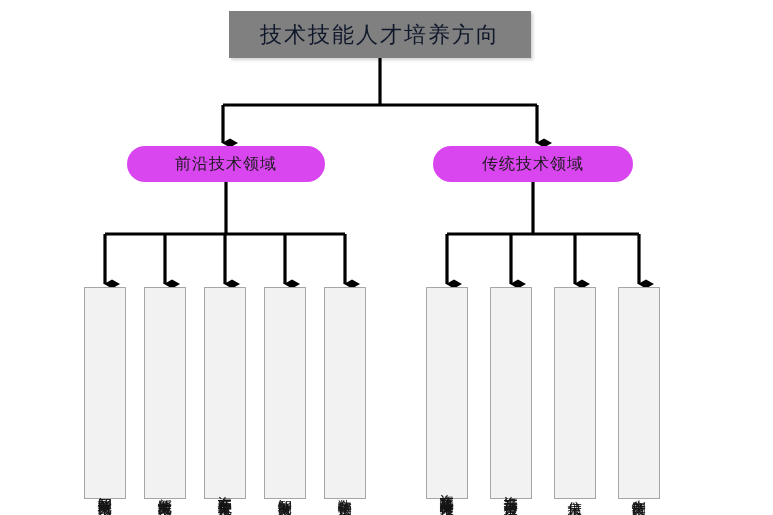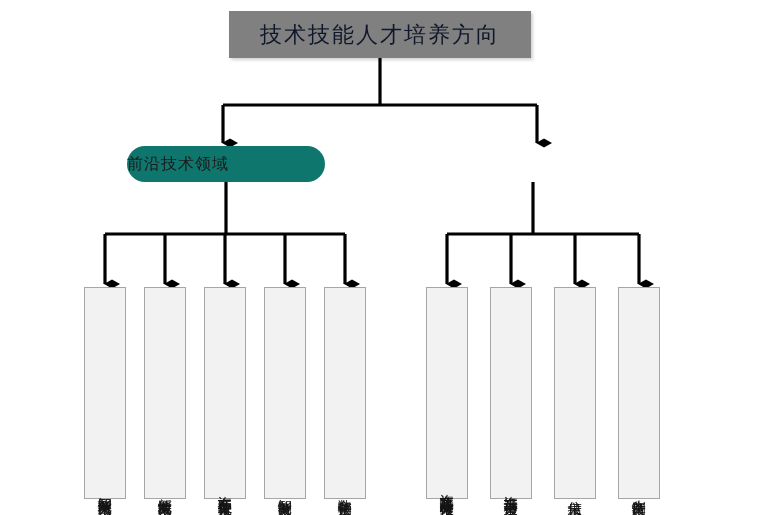--- a/index.html
+++ b/index.html
@@ -28,23 +28,23 @@
     font-size:22px;
     letter-spacing:2px;
     white-space:nowrap;
     font-family:"DejaVu Sans","Liberation Sans",sans-serif;
   }
 
   
   .pill{
     position:absolute;
     top:146px;height:36px;
-    background:#0f766e;
+    background:#d946ef;
     border-radius:18px;
-    display:flex;align-items:center;justify-content:flex-start;
+    display:flex;align-items:center;justify-content:center;
     box-sizing:border-box;
   }
   .pill .label{
     color:#1a1a1a;
     font-size:16px;
     letter-spacing:1px;
     white-space:nowrap;
     font-family:"DejaVu Sans","Liberation Sans",sans-serif;
   }
   .pill.left{left:127px;width:198px;}
@@ -110,20 +110,23 @@
     </g>
   </svg>
 
   <div class="root-node">
     <span class="label">技术技能人才培养方向</span>
   </div>
 
   <div class="pill left">
     <span class="label">前沿技术领域</span>
   </div>
+  <div class="pill right">
+    <span class="label">传统技术领域</span>
+  </div>
 
   <div class="leaf" style="left:84px;">
     <span class="vlabel">智能网联汽车技术</span>
   </div>
   <div class="leaf" style="left:144px;">
     <span class="vlabel">新能源汽车技术</span>
   </div>
   <div class="leaf" style="left:204px;">
     <span class="vlabel">汽车产业数智化技术</span>
   </div>

